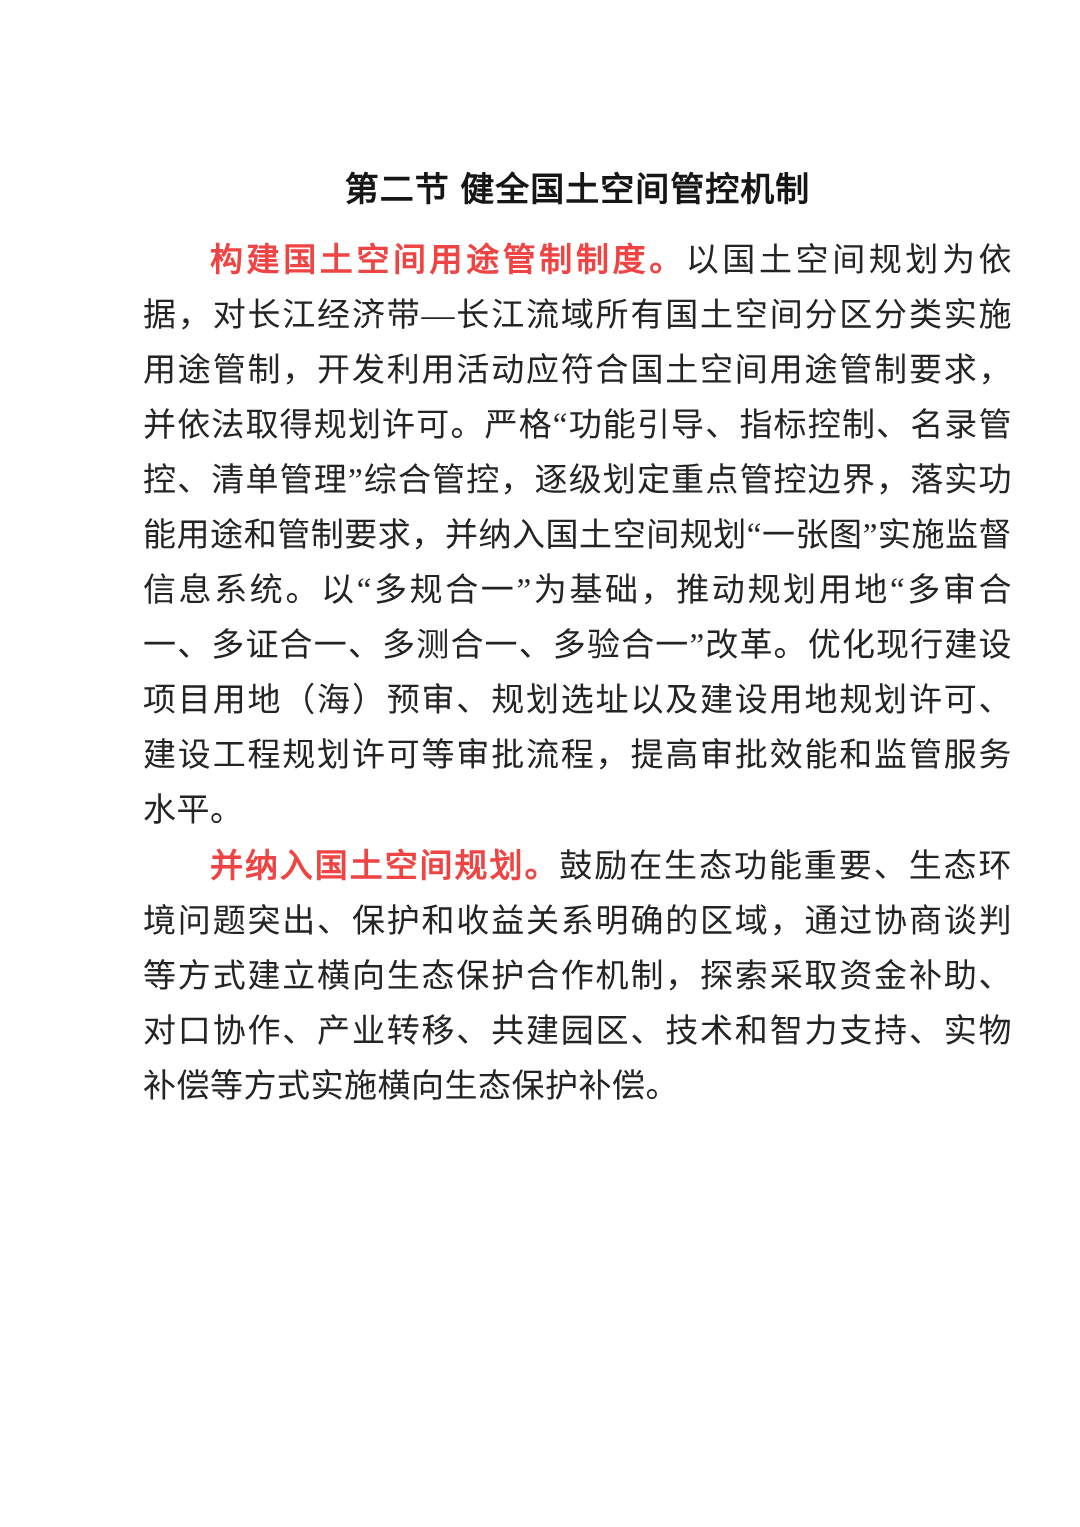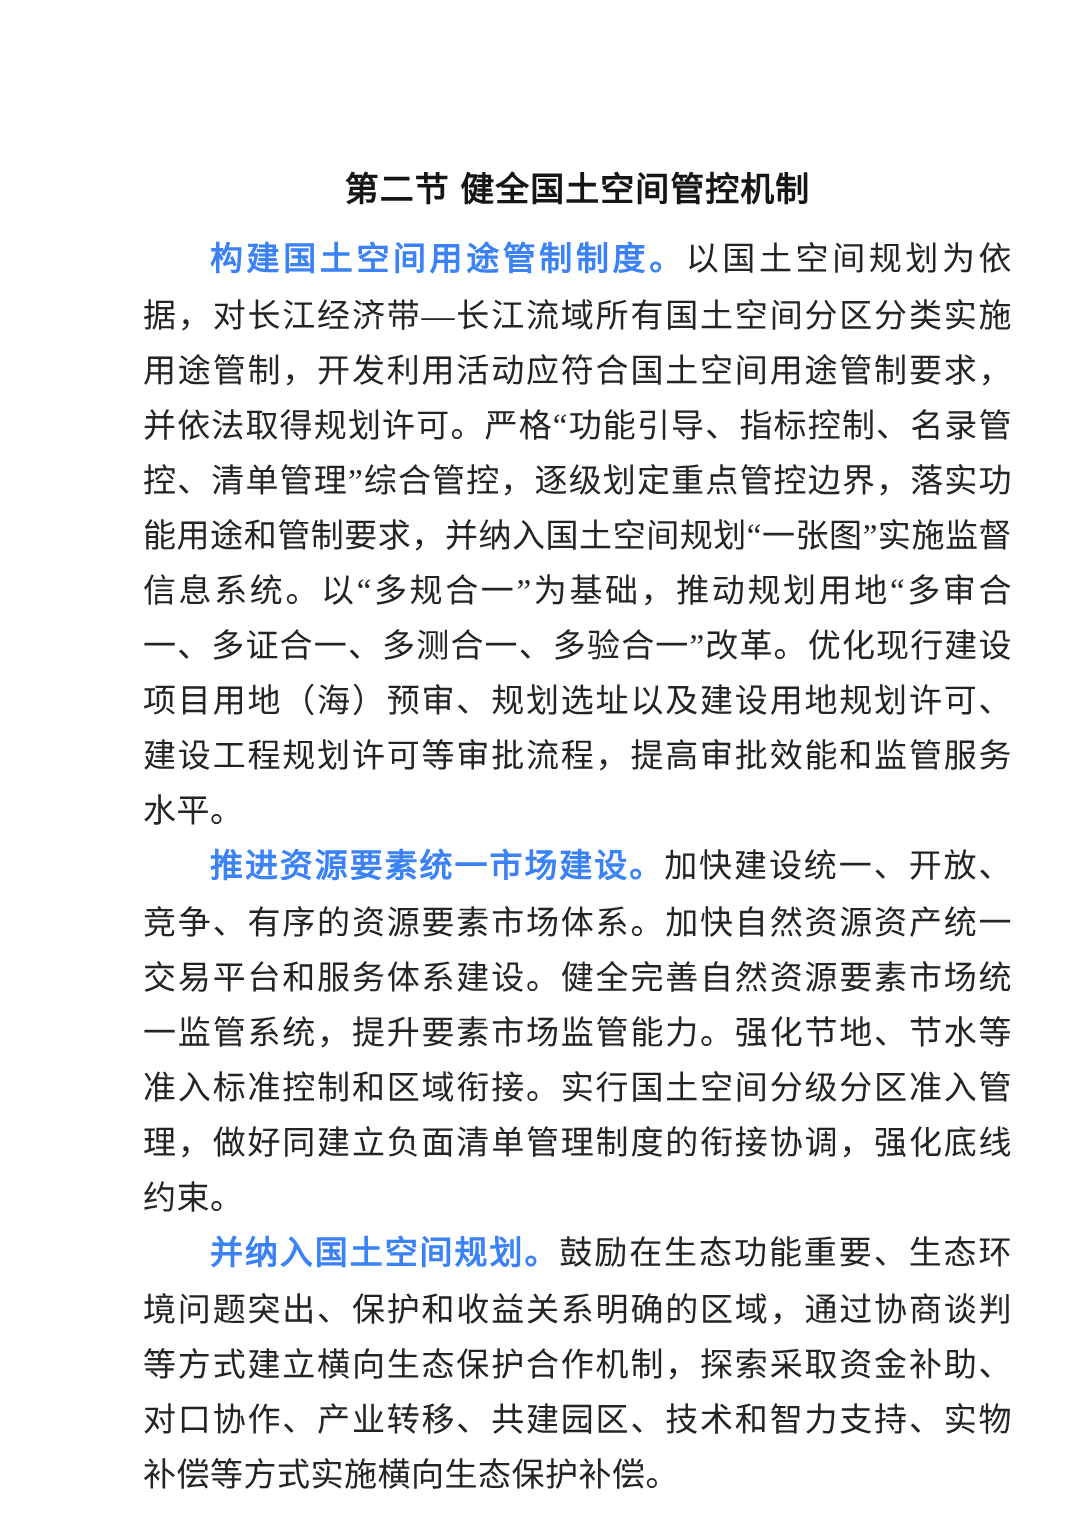--- a/index.html
+++ b/index.html
@@ -32,35 +32,34 @@
     font-family: "Liberation Serif", "DejaVu Serif", serif;
     font-size: 33px;
     line-height: 55px;
     margin: 0;
     text-align: justify;
     text-indent: 67px;
     color: #242424;
     letter-spacing: 0.5px;
   }
   .lead {
-    font-family: Liberation Mono, monospace;
+    font-family: Liberation Sans, sans-serif;
     font-weight: 700;
-    color: #3b82f6;
+    color: #ef4444;
   }
 </style>
 </head>
 <body>
 
 <div class="page">
 
   <h1 class="section-title">第二节 健全国土空间管控机制</h1>
 
   <div class="body-text">
 
     <p><span class="lead">构建国土空间用途管制制度。</span><span>以国土空间规划为依据，对长江经济带—长江流域所有国土空间分区分类实施用途管制，开发利用活动应符合国土空间用途管制要求，并依法取得规划许可。严格“功能引导、指标控制、名录管控、清单管理”综合管控，逐级划定重点管控边界，落实功能用途和管制要求，并纳入国土空间规划“一张图”实施监督信息系统。以“多规合一”为基础，推动规划用地“多审合一、多证合一、多测合一、多验合一”改革。优化现行建设项目用地（海）预审、规划选址以及建设用地规划许可、建设工程规划许可等审批流程，提高审批效能和监管服务水平。</span></p>
 
-    <p><span class="lead">推进资源要素统一市场建设。</span><span>加快建设统一、开放、竞争、有序的资源要素市场体系。加快自然资源资产统一交易平台和服务体系建设。健全完善自然资源要素市场统一监管系统，提升要素市场监管能力。强化节地、节水等准入标准控制和区域衔接。实行国土空间分级分区准入管理，做好同建立负面清单管理制度的衔接协调，强化底线约束。</span></p>
 
     <p><span class="lead">并纳入国土空间规划。</span><span>鼓励在生态功能重要、生态环境问题突出、保护和收益关系明确的区域，通过协商谈判等方式建立横向生态保护合作机制，探索采取资金补助、对口协作、产业转移、共建园区、技术和智力支持、实物补偿等方式实施横向生态保护补偿。</span></p>
 
   </div>
 
 </div>
 
 </body></html>

